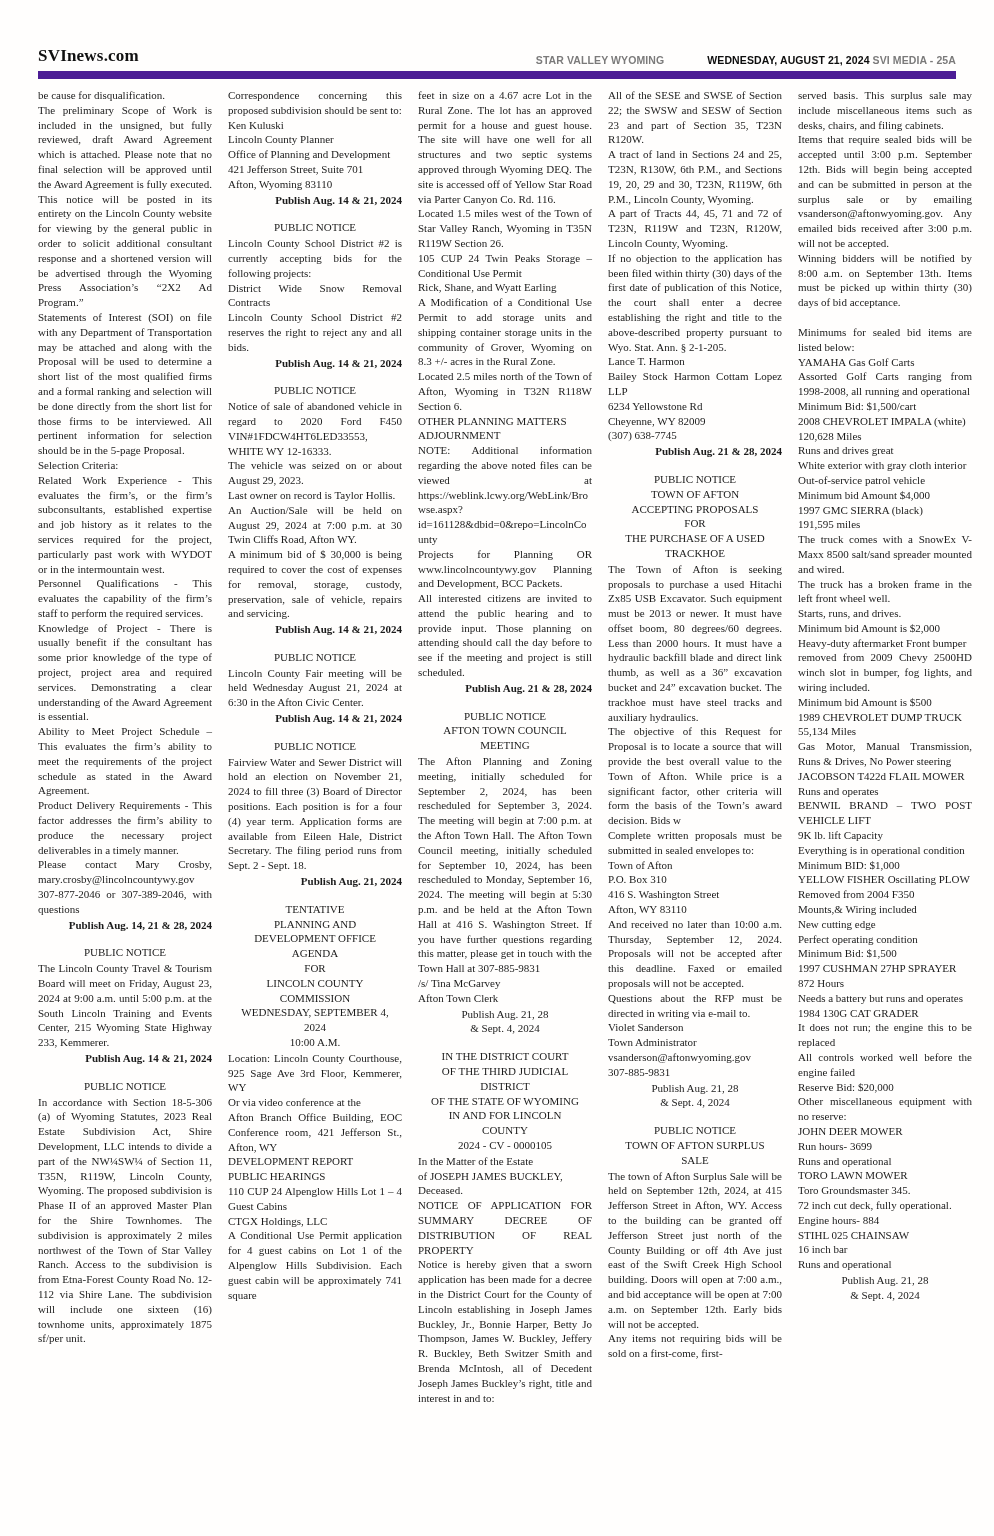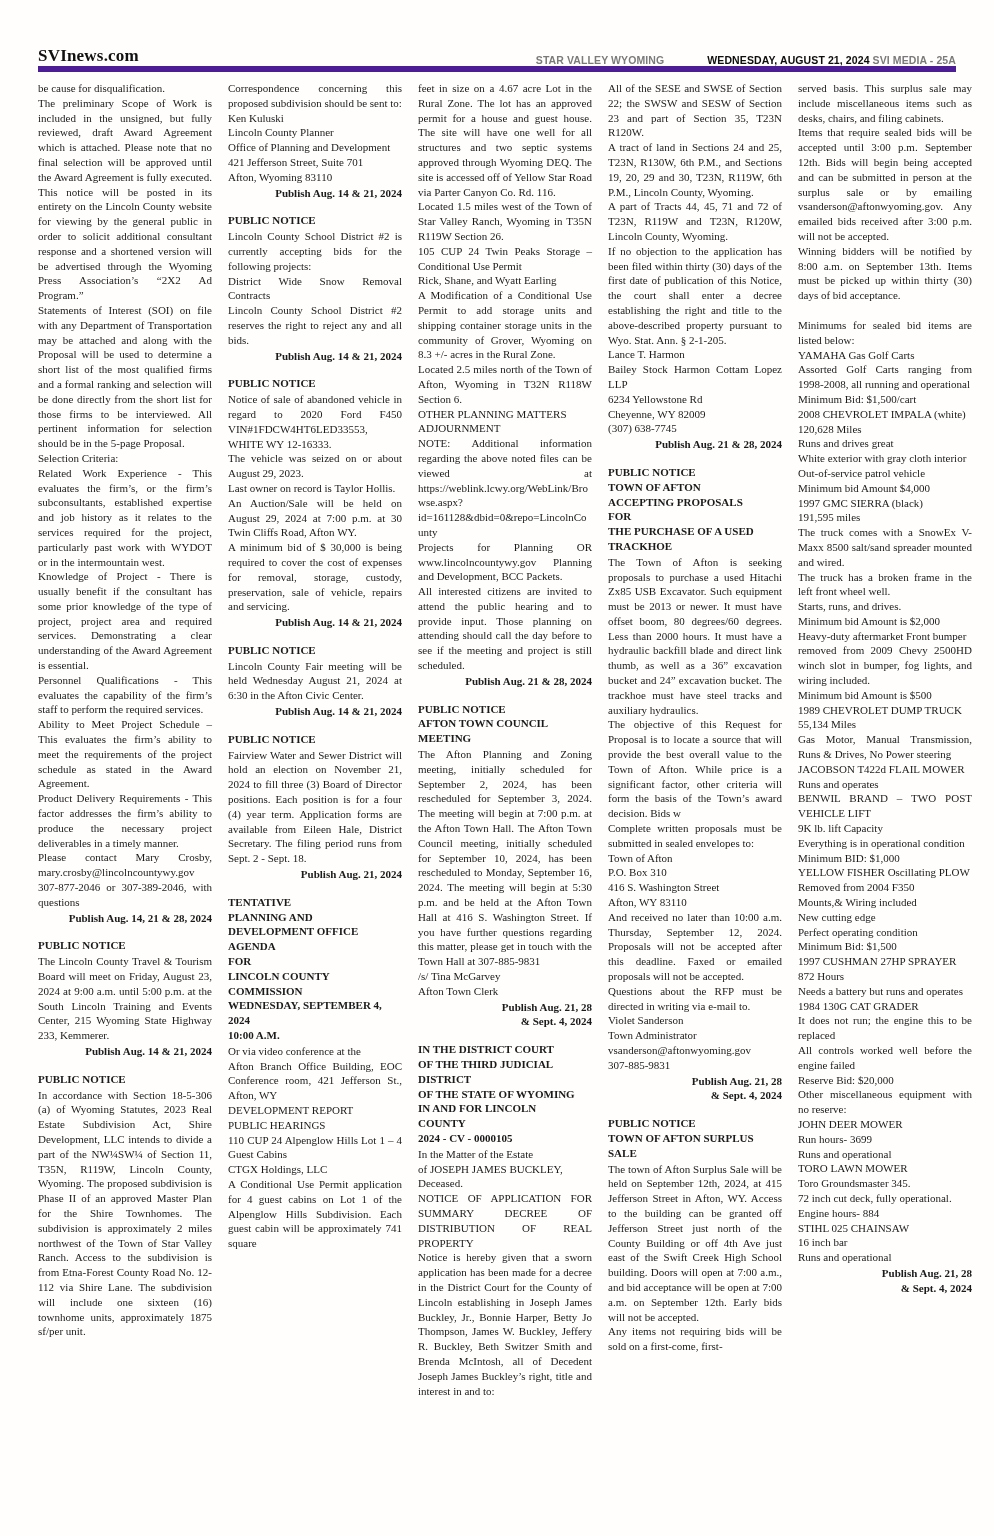--- a/index.html
+++ b/index.html
@@ -4,70 +4,70 @@
 <style>
   html,body{margin:0;padding:0;background:#fff;}
   .page{
     width:994px;height:1536px;box-sizing:border-box;
     margin:0 auto;background:#fffefd;color:#1b1b1b;
     padding:0 38px;overflow:hidden;
     font-family:"Liberation Serif", serif;
   }
   .masthead{
     display:flex;justify-content:space-between;align-items:flex-end;
-    padding-top:46px;
-    border-bottom:6px solid #4c1d95;
+    padding-top:46px;padding-bottom:5px;
+    border-bottom:8px solid #4c1d95;
   }
   .site-title{font-size:17px;font-weight:bold;letter-spacing:0.2px;color:#111;}
   .mast-right{font-family:"Liberation Sans", sans-serif;font-size:10.5px;letter-spacing:0.1px;}
   .mast-plain{color:#4f4f4f;font-weight:bold;opacity:.75;}
   .mast-bold{color:#0d0d0d;font-weight:bold;margin-left:40px;}
   .columns{
     display:flex;gap:16px;margin-top:9px;
   }
   .col{
     width:174px;flex:0 0 174px;
     font-size:11px;line-height:14.8px;
     text-align:left;
   }
   .p{
     text-align:justify;text-justify:inter-word;
     overflow-wrap:break-word;margin:0;
   }
   .h{
-    font-weight:bold;
+    font-weight:normal;text-align:center;
     margin:13px 0 1px 0;
   }
   .pub{
     font-weight:bold;text-align:right;
     margin:1px 0 13px 0;
   }
   .pubr{
-    font-weight:bold;text-align:right;
+    font-weight:normal;text-align:center;
     margin:1px 0 13px 0;
   }
   .gap{height:15px;}
 </style>
 </head>
 <body>
 
 <div class="page">
   <div class="masthead">
     <span class="site-title">SVInews.com</span>
     <span class="mast-right"><span class="mast-plain">STAR VALLEY WYOMING </span><span class="mast-bold">WEDNESDAY, AUGUST 21, 2024</span><span class="mast-plain"> SVI MEDIA - 25A</span></span>
   </div>
   <div class="columns">
       <div class="col">
         <div class="p">be cause for disqualification.</div>
         <div class="p">The preliminary Scope of Work is included in the unsigned, but fully reviewed, draft Award Agreement which is attached. Please note that no final selection will be approved until the Award Agreement is fully executed.  This notice will be posted in its entirety on the Lincoln County website for viewing by the general public in order to solicit additional consultant response and a shortened version will be advertised through the Wyoming Press Association’s “2X2 Ad Program.”</div>
         <div class="p">Statements of Interest (SOI) on file with any Department of Transportation may be attached and along with the Proposal will be used to determine a short list of the most qualified firms and a formal ranking and selection will be done directly from the short list for those firms to be interviewed. All pertinent information for selection should be in the 5-page Proposal.</div>
         <div class="p">Selection Criteria:</div>
         <div class="p">Related Work Experience - This evaluates the firm’s, or the firm’s subconsultants, established expertise and job history as it relates to the services required for the project, particularly past work with WYDOT or in the intermountain west.</div>
+        <div class="p">Personnel Qualifications - This evaluates the capability of the firm’s staff to perform the required services.</div>
         <div class="p">Knowledge of Project - There is usually benefit if the consultant has some prior knowledge of the type of project, project area and required services. Demonstrating a clear understanding of the Award Agreement is essential.</div>
-        <div class="p">Personnel Qualifications - This evaluates the capability of the firm’s staff to perform the required services.</div>
         <div class="p">Ability to Meet Project Schedule – This evaluates the firm’s ability to meet the requirements of the project schedule as stated in the Award Agreement.</div>
         <div class="p">Product Delivery Requirements - This factor addresses the firm’s ability to produce the necessary project deliverables in a timely manner.</div>
         <div class="p">Please contact Mary Crosby, mary.crosby@lincolncountywy.gov 307-877-2046 or 307-389-2046, with questions</div>
         <div class="pub">Publish Aug. 14, 21 &amp; 28, 2024</div>
         <div class="h">
           <div>PUBLIC NOTICE</div>
         </div>
         <div class="p">The Lincoln County Travel &amp; Tourism Board will meet on Friday, August 23, 2024 at 9:00 a.m. until 5:00 p.m. at the South Lincoln Training and Events Center, 215 Wyoming State Highway 233, Kemmerer.</div>
         <div class="pub">Publish Aug. 14 &amp; 21, 2024</div>
         <div class="h">
@@ -114,20 +114,21 @@
           <div>PLANNING AND</div>
           <div>DEVELOPMENT OFFICE</div>
           <div>AGENDA</div>
           <div>FOR</div>
           <div>LINCOLN COUNTY</div>
           <div>COMMISSION</div>
           <div>WEDNESDAY, SEPTEMBER 4,</div>
           <div>2024</div>
           <div>10:00 A.M.</div>
         </div>
+        <div class="p">Location: Lincoln County Courthouse, 925 Sage Ave 3rd Floor, Kemmerer, WY</div>
         <div class="p">Or via video conference at the</div>
         <div class="p">Afton Branch Office Building, EOC Conference room, 421 Jefferson St., Afton, WY</div>
         <div class="p">DEVELOPMENT REPORT</div>
         <div class="p">PUBLIC HEARINGS</div>
         <div class="p">110 CUP 24 Alpenglow Hills Lot 1 – 4 Guest Cabins</div>
         <div class="p">CTGX Holdings, LLC</div>
         <div class="p">A Conditional Use Permit application for 4 guest cabins on Lot 1 of the Alpenglow Hills Subdivision. Each guest cabin will be approximately 741 square</div>
       </div>
       <div class="col">
         <div class="p">feet in size on a 4.67 acre Lot in the Rural Zone. The lot has an approved permit for a house and guest house. The site will have one well for all structures and two septic systems approved through Wyoming DEQ. The site is accessed off of Yellow Star Road via Parter Canyon Co. Rd. 116.</div>

